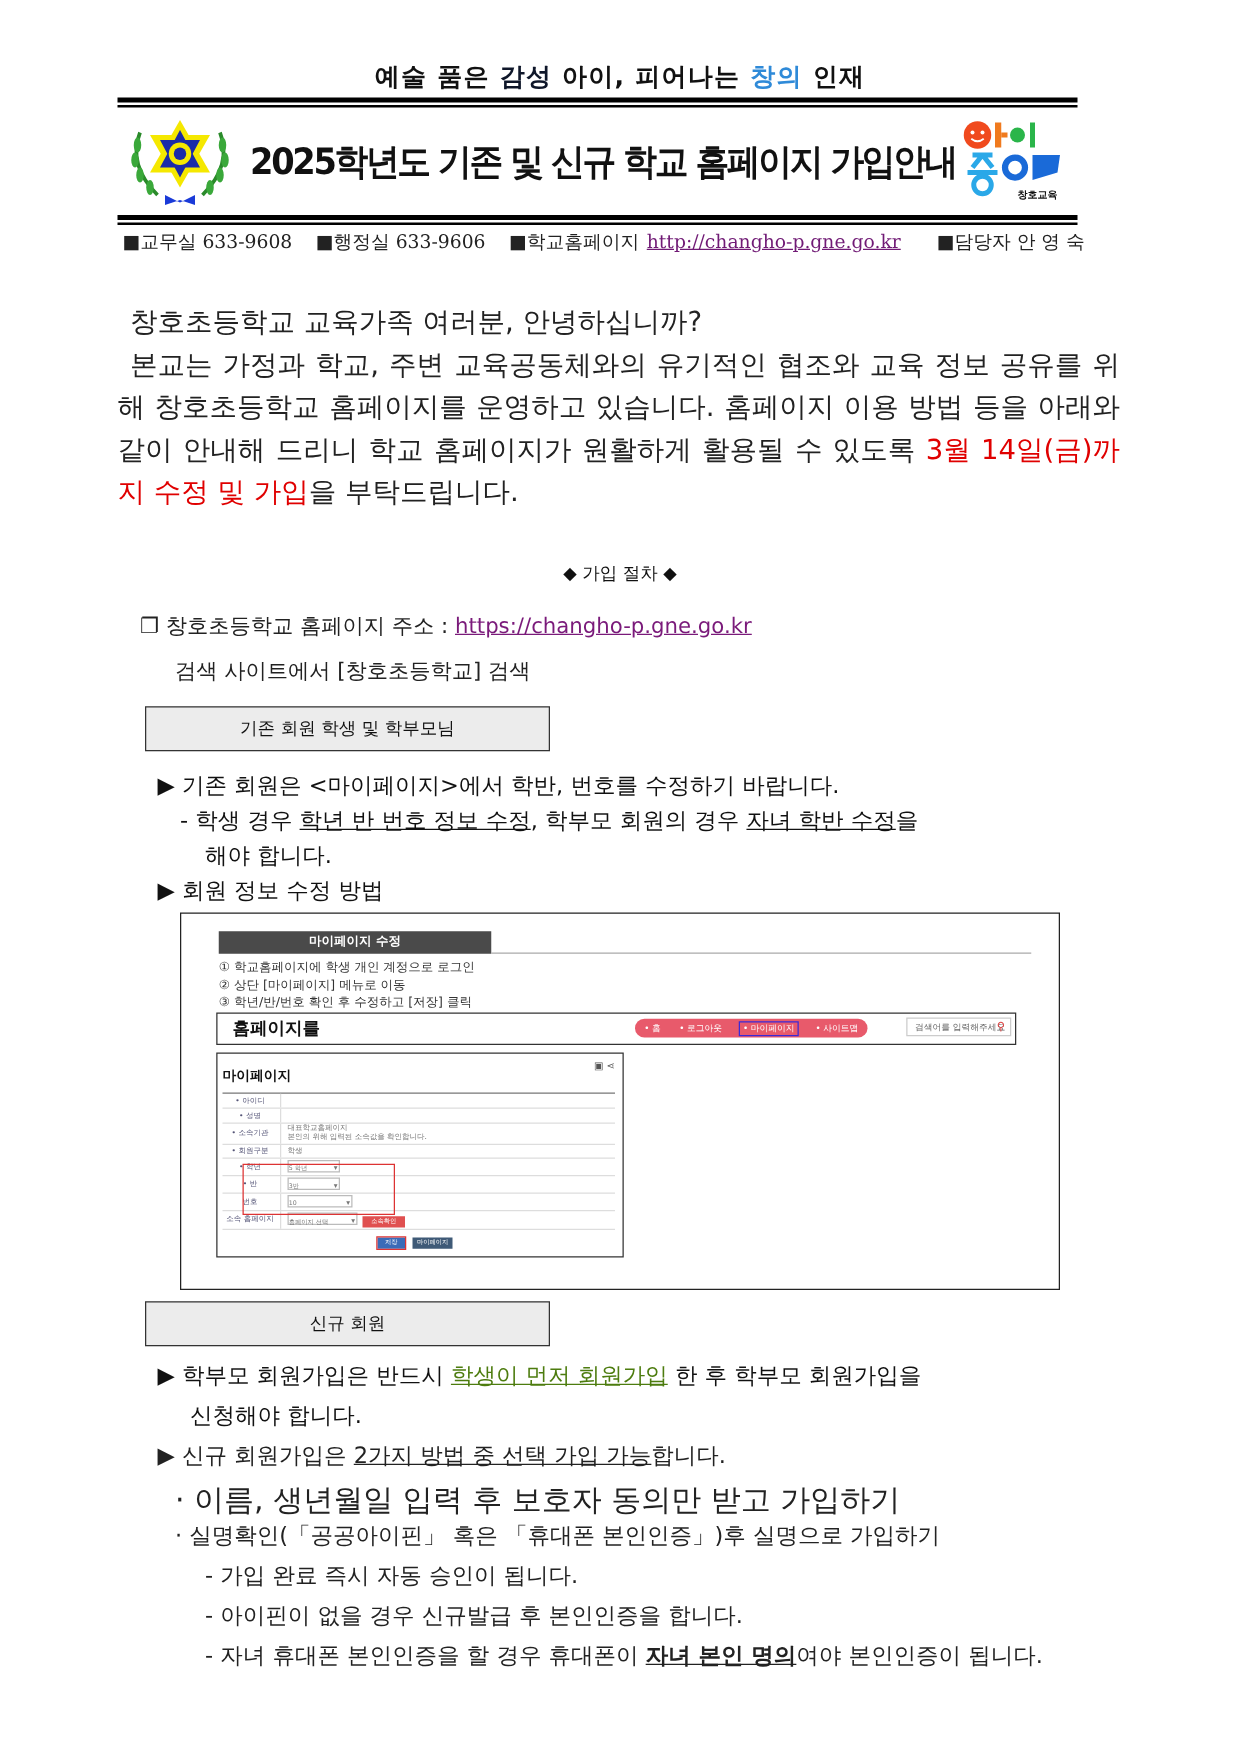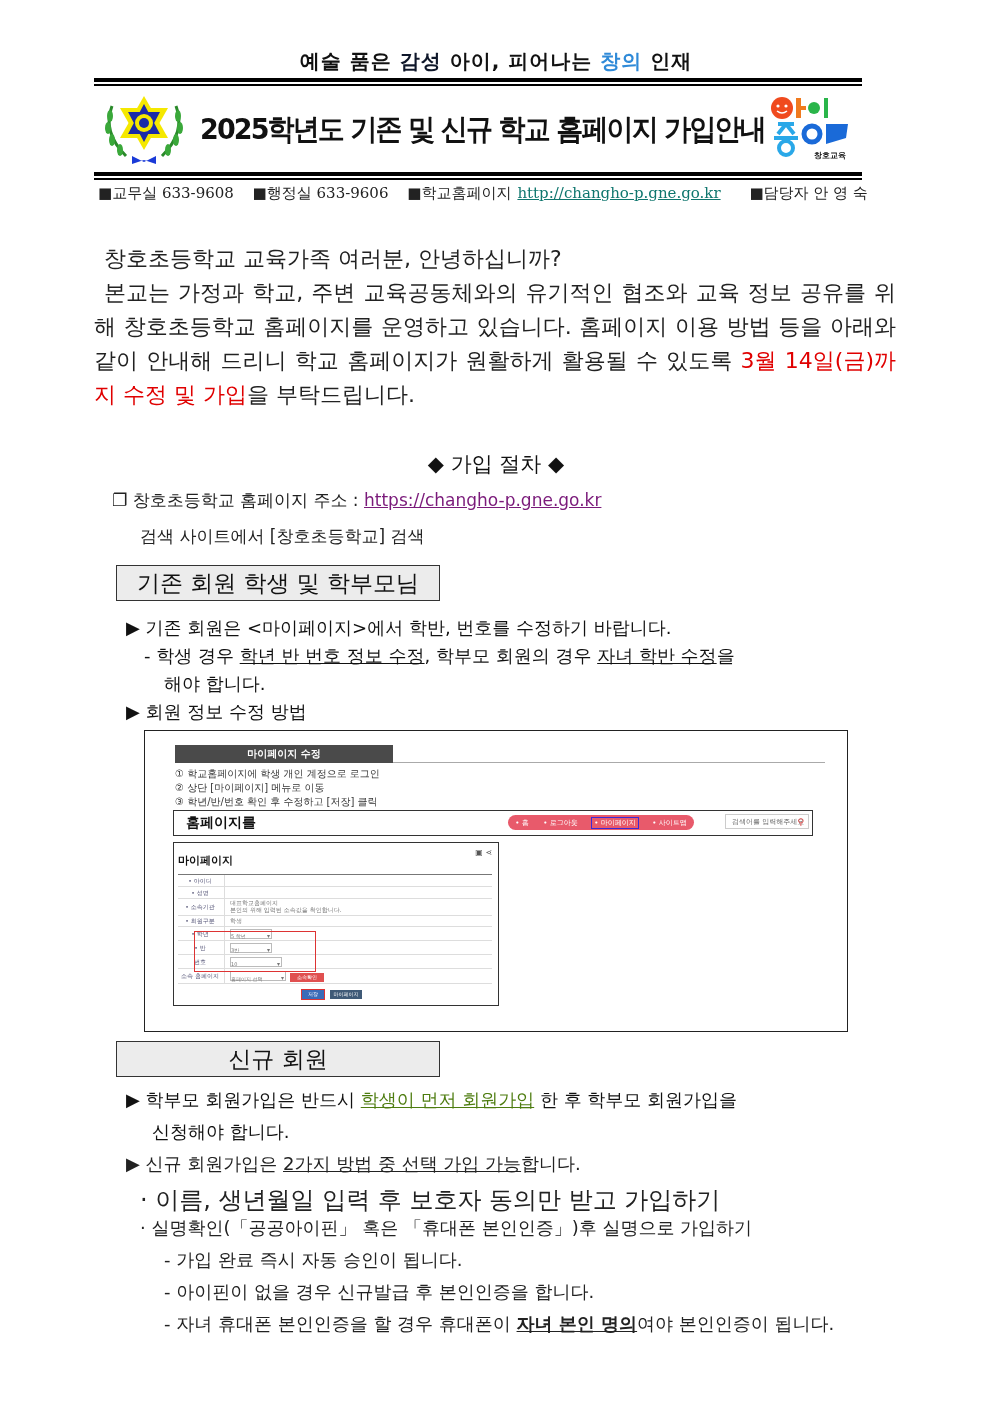--- a/index.html
+++ b/index.html
@@ -6,28 +6,28 @@
   body{width:992px;height:1403px;position:relative;font-family:"DejaVu Sans","Liberation Sans",sans-serif;color:#111;overflow:hidden;}
   .abs{position:absolute;}
   .motto{left:0;width:992px;top:48px;text-align:center;font-size:20px;font-weight:bold;letter-spacing:1px;}
   .motto .orange{color:#0f172a;}
   .motto .blue{color:#2f8ad8;}
   .rule-thick{left:94px;width:768px;height:4px;background:#000;}
   .rule-thin{left:94px;width:768px;height:1.5px;background:#000;}
   .title{left:200px;top:110px;font-size:29px;font-weight:bold;letter-spacing:-2px;white-space:nowrap;transform:scaleX(0.93);transform-origin:left;}
   .contact{left:98px;top:184px;width:768px;font-family:"DejaVu Serif","Liberation Serif",serif;font-size:15px;white-space:nowrap;color:#222;}
   .contact span{margin-right:14px;}
-  .contact .link{color:#0f766e;text-decoration:underline;}
+  .contact .link{color:#701a75;text-decoration:underline;}
   .para{left:94px;width:802px;font-size:22px;line-height:34px;text-align:justify;color:#222;}
   .red{color:#e00000;}
   .u{text-decoration:underline;}
-  .proc{left:0;width:992px;top:450px;text-align:center;font-size:21px;}
+  .proc{left:0;width:992px;top:450px;text-align:center;font-size:14px;}
   .line17{font-size:17px;white-space:nowrap;color:#222;}
   .url{color:#7a1a7a;text-decoration:underline;}
-  .box{left:116px;width:322px;height:34px;background:#ececec;border:1px solid #333;text-align:center;line-height:34px;font-size:23px;}
+  .box{left:116px;width:322px;height:34px;background:#ececec;border:1px solid #333;text-align:center;line-height:34px;font-size:14px;}
   .body18{font-size:18px;white-space:nowrap;color:#111;}
   .shot{left:144px;top:730px;width:702px;height:300px;border:1.5px solid #222;background:#fff;}
   .mp-bar{left:30px;top:14px;width:218px;height:18px;background:#4a4a4a;color:#fff;font-size:10px;font-weight:bold;text-align:center;line-height:18px;}
   .mp-line{left:248px;top:31px;width:432px;height:1px;background:#aaa;}
   .mp-step{left:30px;font-size:10px;color:#333;white-space:nowrap;}
   .site-bar{left:28px;top:79px;width:638px;height:24px;border:1.5px solid #333;background:#fff;}
   .site-name{left:12px;top:3px;font-size:14px;font-weight:bold;}
   .pill{left:334px;top:4px;width:186px;height:15px;background:#e85a6b;border-radius:8px;display:flex;justify-content:space-around;align-items:center;font-size:7px;color:#fff;}
   .pill .mypage{outline:1.5px solid #3a2ad8;padding:0 2px;}
   .search{left:551px;top:3px;width:84px;height:15px;border:1px solid #ccc;font-size:7px;color:#666;line-height:15px;padding-left:6px;box-sizing:border-box;}

